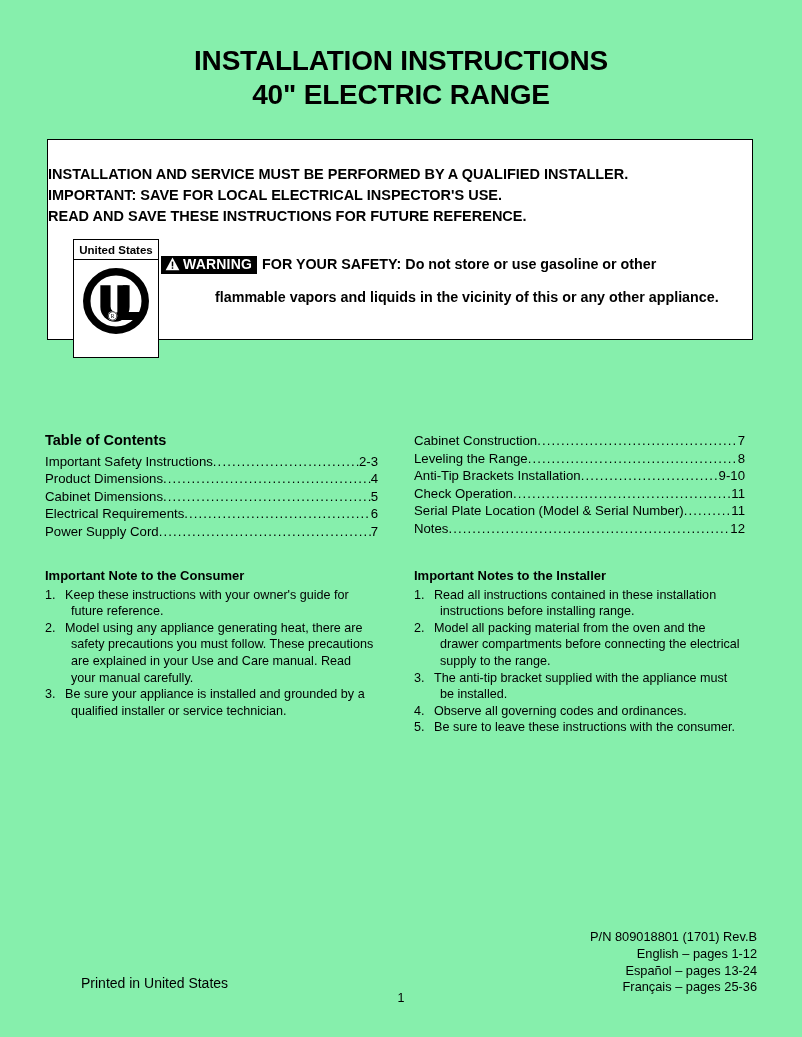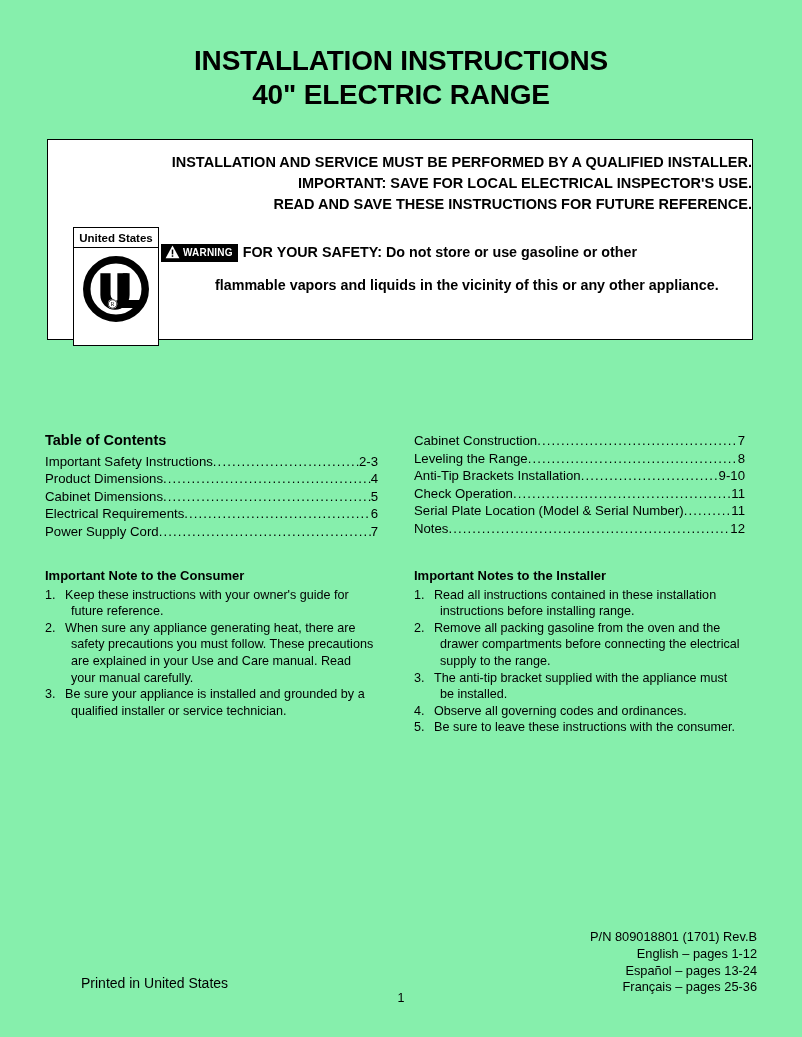--- a/index.html
+++ b/index.html
@@ -41,22 +41,22 @@
     position: absolute;
     left: 47px;
     top: 139px;
     width: 706px;
     height: 201px;
     border: 1.5px solid #000;
     box-sizing: border-box;
     background: #fff;
   }
   .safety-heading {
-    margin-top: 12px;
-    text-align: right;
+    margin-top: 24px;
+    text-align: left;
     font-size: 14.5px;
     font-weight: bold;
     line-height: 21px;
   }
   .safety-heading div { white-space: nowrap; }
 
   .ul-row {
     position: relative;
     margin-top: 12px;
     height: 108px;
@@ -110,21 +110,21 @@
     vertical-align: -2px;
     margin-right: 5px;
   }
   .warn-badge-inner {
     display: flex;
     align-items: center;
     gap: 3px;
   }
   .warn-tri { display: block; }
   .warn-badge-label {
-    font-size: 10px;
+    font-size: 14px;
     font-weight: bold;
     letter-spacing: 0.2px;
     line-height: 15px;
   }
   .warn-text {
     font-size: 14.3px;
     font-weight: bold;
     line-height: 21px;
   }
   .warn-text-line2 {
@@ -343,21 +343,21 @@
       <span class="note-num">1.</span>
       <span class="note-body">
         <span>Keep these instructions with your owner's guide for</span>
         <span class="cont">future reference.</span>
       </span>
     </div>
 
     <div class="note-item">
       <span class="note-num">2.</span>
       <span class="note-body">
-        <span>When sure any appliance generating heat, there are</span>
+        <span>Model using any appliance generating heat, there are</span>
         <span class="cont">safety precautions you must follow. These precautions</span>
         <span class="cont">are explained in your Use and Care manual. Read</span>
         <span class="cont">your manual carefully.</span>
       </span>
     </div>
 
     <div class="note-item">
       <span class="note-num">3.</span>
       <span class="note-body">
         <span>Be sure your appliance is installed and grounded by a</span>
@@ -373,21 +373,21 @@
       <span class="note-num">1.</span>
       <span class="note-body">
         <span>Read all instructions contained in these installation</span>
         <span class="cont">instructions before installing range.</span>
       </span>
     </div>
 
     <div class="note-item">
       <span class="note-num">2.</span>
       <span class="note-body">
-        <span>Remove all packing gasoline from the oven and the</span>
+        <span>Model all packing material from the oven and the</span>
         <span class="cont">drawer compartments before connecting the electrical</span>
         <span class="cont">supply to the range.</span>
       </span>
     </div>
 
     <div class="note-item">
       <span class="note-num">3.</span>
       <span class="note-body">
         <span>The anti-tip bracket supplied with the appliance must</span>
         <span class="cont">be installed.</span>

